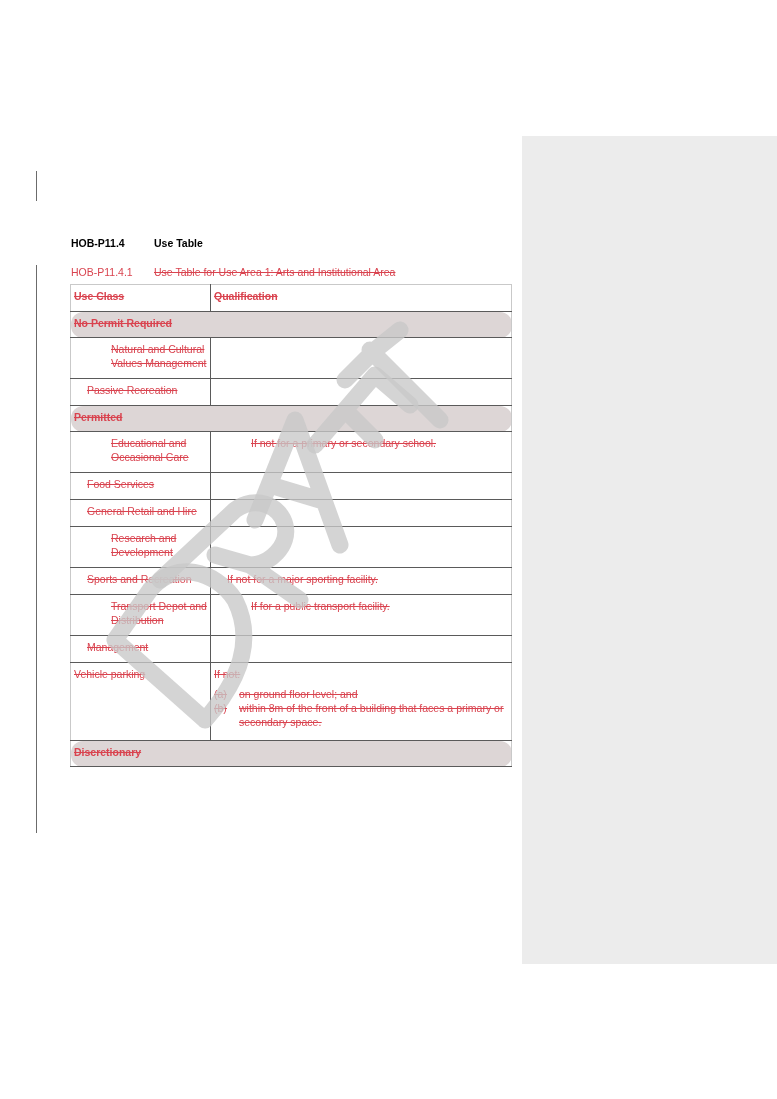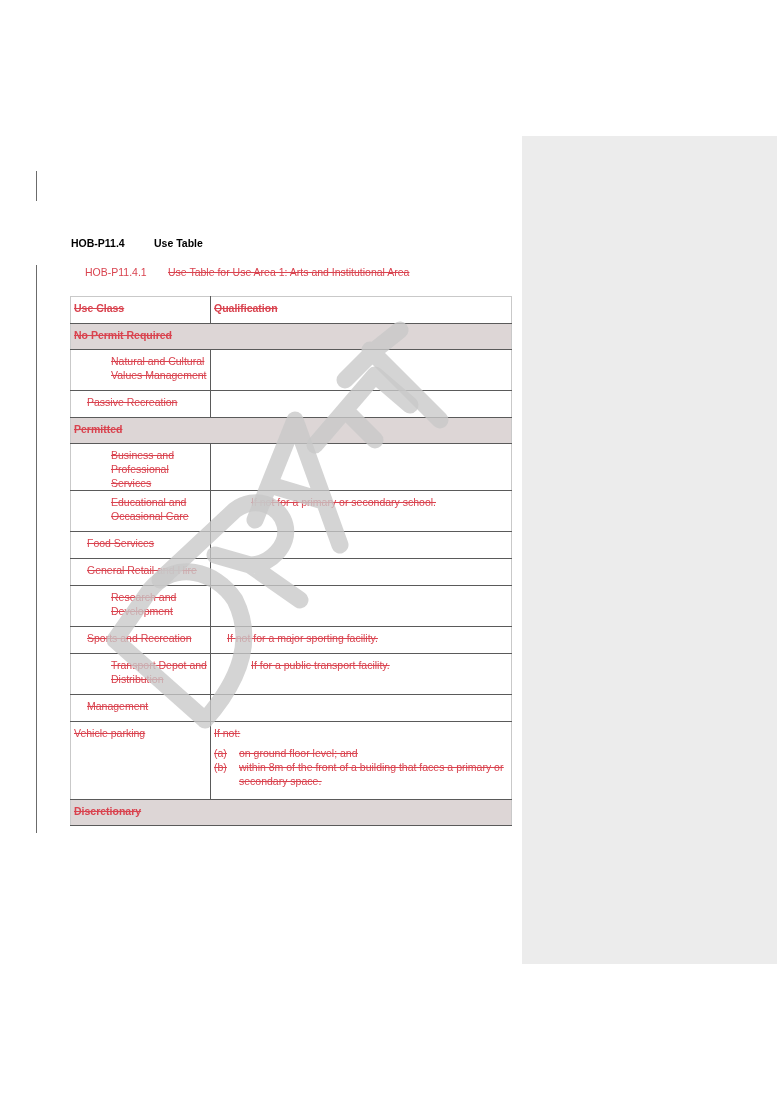--- a/index.html
+++ b/index.html
@@ -2,28 +2,28 @@
 <html><head>
 <meta charset="utf-8">
 <style>
   html, body { margin:0; padding:0; }
   body { width:777px; height:1099px; background:#ffffff; position:relative; overflow:hidden;
          font-family:"Liberation Sans", sans-serif; }
   .comment-pane { position:absolute; left:522px; top:136px; width:255px; height:828px; background:#ececec; }
   .change-bar { position:absolute; left:36px; width:1px; background:#6b6b6b; }
   .heading { position:absolute; left:71px; top:237px; font-size:10.5px; font-weight:bold; color:#000; }
   .heading .num { display:inline-block; width:83px; }
-  .subheading { position:absolute; left:85px; top:266px; font-size:10.5px; color:#d9434f; text-decoration:line-through; }
+  .subheading { position:absolute; left:71px; top:266px; font-size:10.5px; color:#d9434f; text-decoration:line-through; }
   .subheading .num { display:inline-block; width:83px; }
-  table.use-table { position:absolute; left:70px; top:296px; width:441px; border-collapse:collapse;
+  table.use-table { position:absolute; left:70px; top:284px; width:441px; border-collapse:collapse;
          font-size:10.5px; color:#d9434f; table-layout:fixed; }
   table.use-table td { border:1px solid #5a5a5a; vertical-align:top; padding:4px 3px 0 3px; line-height:14px; }
   table.use-table td span, table.use-table td div { text-decoration:line-through; }
   table.use-table .outer-l { border-left-color:#c9c9c9; }
-  table.use-table .outer-r { border-right-color:#c9c9c9; }
+  table.use-table .outer-r { border-right-color:#c9c9c9;border-radius:12px; }
   tr.hdr td { height:22px; font-weight:bold; border-top-color:#c9c9c9; }
   tr.cat td { background:#ddd6d6; font-weight:bold; height:21px;margin-top:48px; }
   tr.r1 td { height:22px;padding-left:16px; }
   tr.r2 td { height:36px;padding-left:40px; }
   tr.rv td { height:73px; }
   .q-sub { margin-top:6px; }
   .q-item { display:flex; }
   .q-item .lbl { width:25px; flex:none; }
   .watermark { position:absolute; left:0; top:0; pointer-events:none; }
 </style>
@@ -57,24 +57,20 @@
   <tr class="r2">
     <td class="outer-l"><span>Natural and Cultural Values Management</span></td>
     <td class="outer-r"><span></span></td>
   </tr>
   <tr class="r1">
     <td class="outer-l"><span>Passive Recreation</span></td>
     <td class="outer-r"><span></span></td>
   </tr>
   <tr class="cat">
     <td colspan="2" class="outer-l outer-r"><span>Permitted</span></td>
-  </tr>
-  <tr class="r2">
-    <td class="outer-l"><span>Business and Professional Services</span></td>
-    <td class="outer-r"><span></span></td>
   </tr>
   <tr class="r2">
     <td class="outer-l"><span>Educational and Occasional Care</span></td>
     <td class="outer-r"><span>If not for a primary or secondary school.</span></td>
   </tr>
   <tr class="r1">
     <td class="outer-l"><span>Food Services</span></td>
     <td class="outer-r"><span></span></td>
   </tr>
   <tr class="r1">

